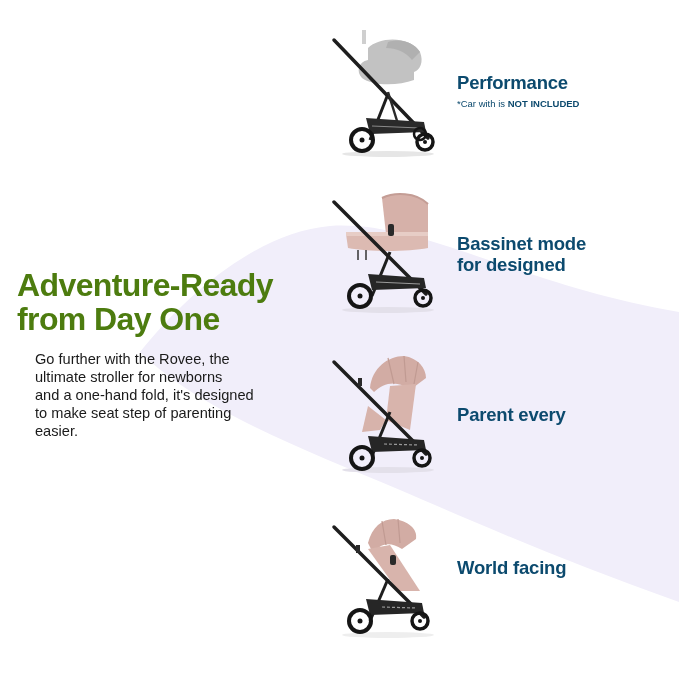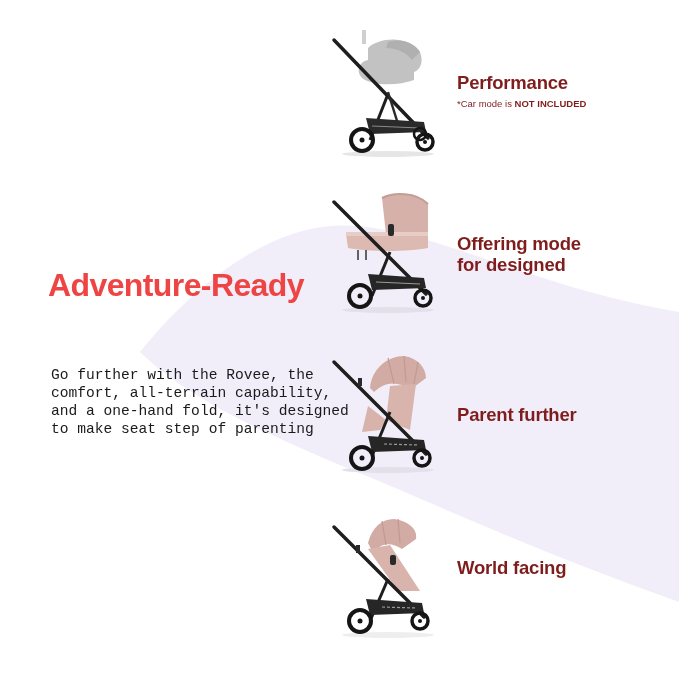--- a/index.html
+++ b/index.html
@@ -4,56 +4,58 @@
 <style>
   html, body { margin: 0; padding: 0; }
   body {
     width: 679px; height: 679px; overflow: hidden;
     background: #ffffff; position: relative;
     font-family: "Liberation Sans", "DejaVu Sans", sans-serif;
     color: #111111;
   }
   .bg-swoosh { position: absolute; left: 0; top: 0; width: 679px; height: 679px; }
   .headline {
-    position: absolute; left: 48px; top: 268px;
+    position: absolute; left: 17px; top: 268px;
     font-size: 32px; font-weight: bold; line-height: 34px; letter-spacing: -0.6px;
-    margin: 0; color: #ef4444;
+    margin: 0; color: #4d7c0f;
   }
   .headline span { display: block; white-space: nowrap; }
   .body-copy {
     position: absolute; left: 35px; top: 350px; width: 300px;
-    font-size: 14.6px; line-height: 18px; color: #1a1a1a; margin: 16px; font-family: Liberation Mono, monospace;
+    font-size: 14.6px; line-height: 18px; color: #1a1a1a; margin: 0;
   }
   .body-copy span { display: block; white-space: nowrap; }
   .stroller { position: absolute; }
   .label {
     position: absolute; left: 457px;
-    font-size: 18.5px; font-weight: bold; line-height: 21px; color: #7f1d1d;
+    font-size: 18.5px; font-weight: bold; line-height: 21px; color: #0c4a6e;
     letter-spacing: -0.2px;
   }
   .label span.line { display: block; white-space: nowrap; }
   .note { display: block; font-size: 9.5px; font-weight: normal; line-height: 12px; margin-top: 5px; letter-spacing: 0; white-space: nowrap; }
   .note b { font-weight: bold; text-align: center; }
 </style>
 </head>
 <body>
 
 <svg class="bg-swoosh" viewBox="0 0 679 679">
   <path d="M 140 352 C 190 290, 260 232, 330 226 C 420 220, 520 285, 679 312 L 679 602 C 560 560, 470 520, 400 490 C 300 448, 200 410, 140 352 Z" fill="#f1eefa"></path>
 </svg>
 
 <h1 class="headline">
   <span>Adventure-Ready</span>
+  <span>from Day One</span>
 </h1>
 
 <p class="body-copy">
   <span>Go further with the Rovee, the</span>
-  <span>comfort, all-terrain capability,</span>
+  <span>ultimate stroller for newborns</span>
   <span>and a one-hand fold, it's designed</span>
   <span>to make seat step of parenting</span>
+  <span>easier.</span>
 </p>
 
 <svg class="stroller" style="left:328px; top:30px;" width="112" height="130" viewBox="0 0 112 130">
   <ellipse cx="60" cy="124" rx="46" ry="3" fill="#e6e6e6"></ellipse>
 
   <rect x="34" y="0" width="4" height="14" fill="#cfcfcf"></rect>
   <path d="M 40 18 C 52 6, 82 6, 92 22 C 96 32, 92 40, 86 42 L 86 50 C 70 56, 44 56, 34 48 C 28 42, 30 32, 40 30 Z" fill="#c2c2c2"></path>
   <path d="M 60 12 C 72 8, 86 12, 92 22 L 84 30 C 78 22, 68 18, 58 18 Z" fill="#b0b0b0"></path>
 
   <line x1="6" y1="10" x2="100" y2="108" stroke="#1e1e1e" stroke-width="3.5" stroke-linecap="round"></line>
@@ -133,27 +135,27 @@
   <path d="M 54 92 L 88 93" stroke="#9a9a9a" stroke-width="1.2" stroke-dasharray="3 2"></path>
 
   <circle cx="32" cy="106" r="11" fill="none" stroke="#151515" stroke-width="4"></circle>
   <circle cx="32" cy="106" r="2.5" fill="#151515"></circle>
   <circle cx="92" cy="106" r="8" fill="none" stroke="#151515" stroke-width="3.5"></circle>
   <circle cx="92" cy="106" r="2" fill="#151515"></circle>
 </svg>
 
 <div class="label" style="top:72px;">
   <span class="line">Performance</span>
-  <span class="note"><span>*Car mode is </span><b>NOT INCLUDED</b></span>
+  <span class="note"><span>*Car with is </span><b>NOT INCLUDED</b></span>
 </div>
 
 <div class="label" style="top:233px;">
-  <span class="line">Offering mode</span>
+  <span class="line">Bassinet mode</span>
   <span class="line">for designed</span>
 </div>
 
 <div class="label" style="top:404px;">
-  <span class="line">Parent further</span>
+  <span class="line">Parent every</span>
 </div>
 
 <div class="label" style="top:557px;">
   <span class="line">World facing</span>
 </div>
 
 </body></html>

